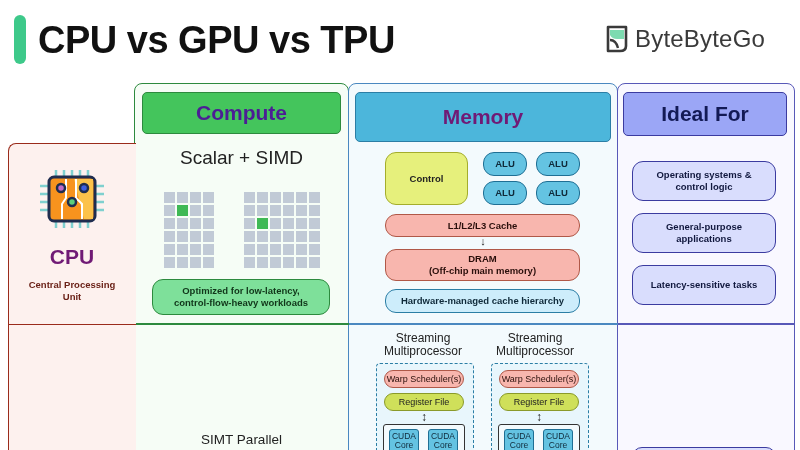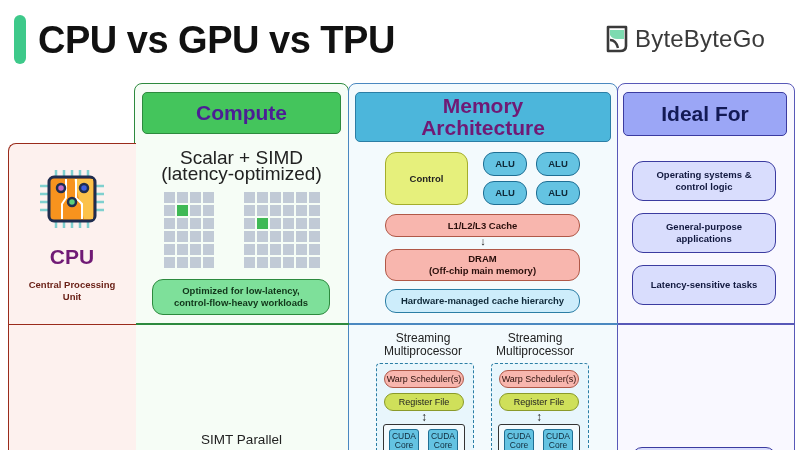--- a/index.html
+++ b/index.html
@@ -111,21 +111,20 @@
 <div class="hline" style="left:618px;width:177px;background:#5858b8;"></div>
 
 <div class="row-cpu"></div>
 <div class="row-gpu"></div>
 
 <div class="col-head head-compute">
     <span>Compute</span>
   </div>
 <div class="col-head head-memory" style="flex-direction:column;">
   <span>Memory</span>
-  <span>Architecture</span>
 </div>
 <div class="col-head head-ideal">
     <span>Ideal For</span>
   </div>
 
 <svg class="chip" viewBox="0 0 68 62">
   <g stroke="#7fd0cf" stroke-width="2.5">
     <line x1="18" y1="2" x2="18" y2="10"></line>
       <line x1="26" y1="2" x2="26" y2="10"></line>
       <line x1="34" y1="2" x2="34" y2="10"></line>
@@ -153,21 +152,20 @@
   </g>
   <circle cx="23" cy="20" r="4" fill="#c46ac8" stroke="#1f2d4f" stroke-width="2.5"></circle>
   <circle cx="46" cy="20" r="4" fill="#3d5ee0" stroke="#1f2d4f" stroke-width="2.5"></circle>
   <circle cx="34" cy="34" r="4" fill="#5bcf7a" stroke="#1f2d4f" stroke-width="2.5"></circle>
 </svg>
 <div class="cpu-name">CPU</div>
 <div class="cpu-sub">Central Processing Unit</div>
 
 <div class="compute-sub">
   <div>Scalar + SIMD</div>
-  <div>(latency-optimized)</div>
 </div>
 <div class="grid grid-a" id="grid-a">
     <div class="cell"></div>
     <div class="cell"></div>
     <div class="cell"></div>
     <div class="cell"></div>
     <div class="cell"></div>
     <div class="cell on"></div>
     <div class="cell"></div>
     <div class="cell"></div>

